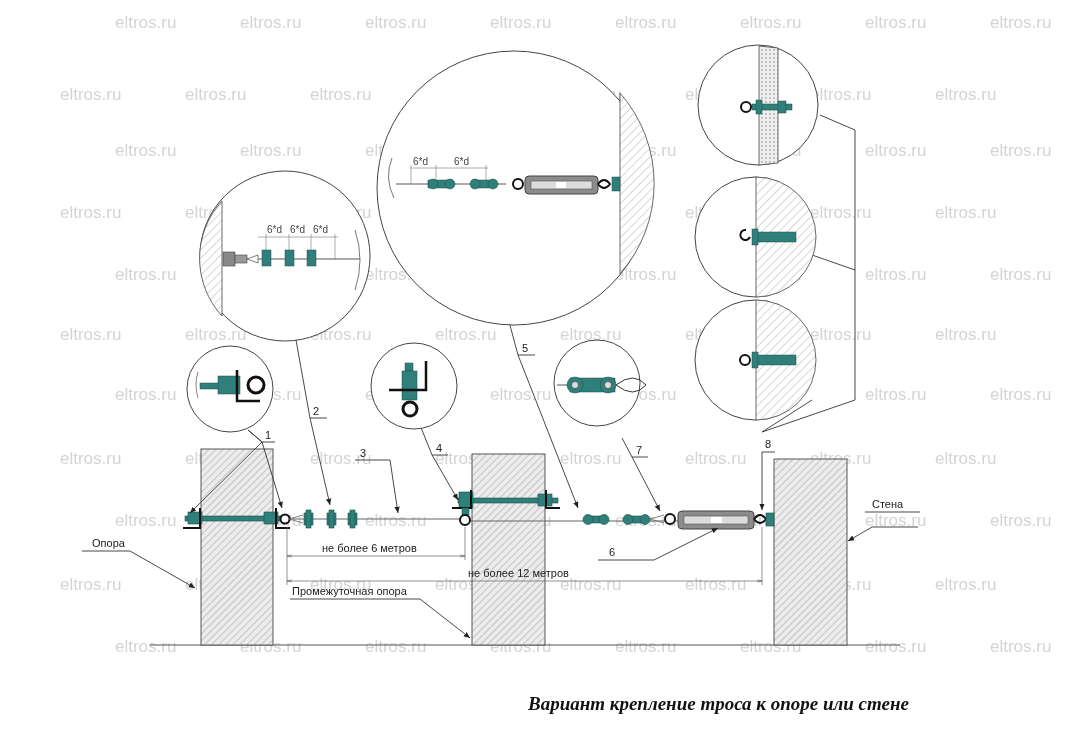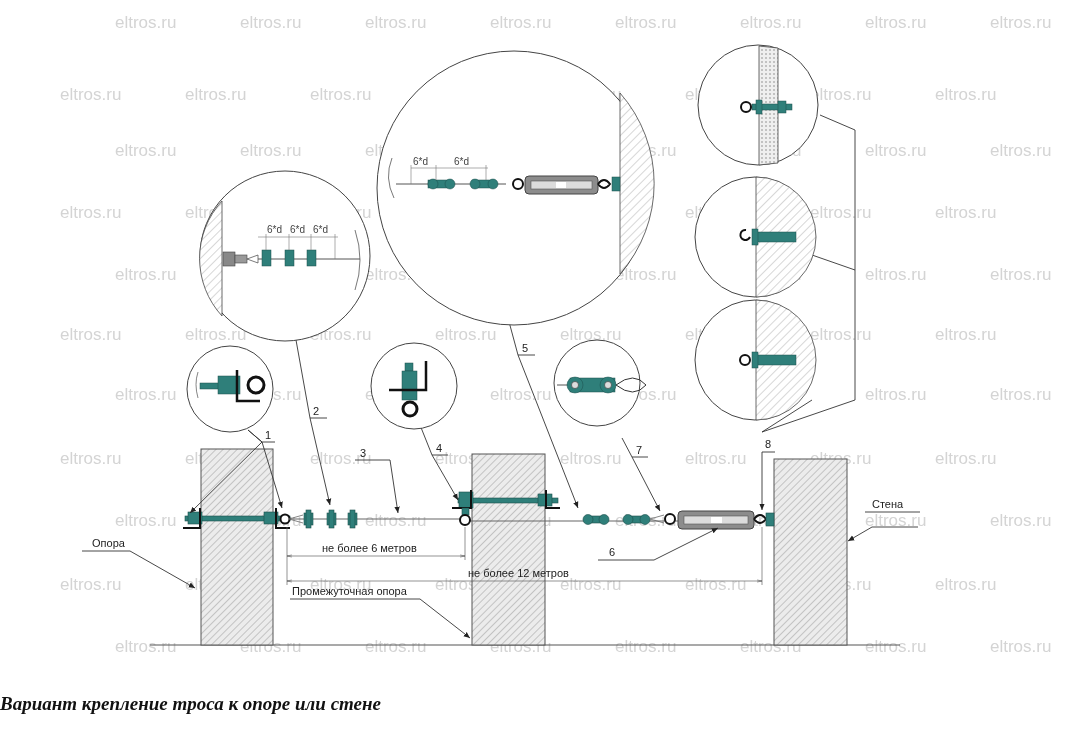--- a/index.html
+++ b/index.html
@@ -2,21 +2,21 @@
 <html><head>
 <meta charset="utf-8">
 <style>
   html, body { margin:0; padding:0; background:#ffffff; }
   body { width:1067px; height:736px; position:relative; overflow:hidden; font-family:"Liberation Sans", sans-serif; }
   #drawing { position:absolute; left:0; top:0; }
   .wm { font-family:"Liberation Sans", sans-serif; font-size:17px; fill:#d4d4d4; }
   .lbl { font-family:"Liberation Sans", sans-serif; font-size:11px; fill:#222; }
   .num { font-family:"Liberation Sans", sans-serif; font-size:11px; fill:#222; }
   .dim { font-family:"Liberation Sans", sans-serif; font-size:10px; fill:#444; }
-  #caption { position:absolute; left:0; width:909px; top:693px; text-align:left;
+  #caption { position:absolute; left:0; width:909px; top:693px; text-align:right;
     font-family:"Liberation Serif", serif; font-style:italic; font-weight:bold; font-size:19px; color:#111; }
 </style>
 </head>
 <body>
 
 <svg id="drawing" width="1067" height="736" viewBox="0 0 1067 736" xmlns="http://www.w3.org/2000/svg">
   <defs>
     <pattern id="hatch" patternUnits="userSpaceOnUse" width="5" height="5" patternTransform="rotate(45)">
       <rect width="5" height="5" fill="#ececec"></rect>
       <line x1="0" y1="0" x2="0" y2="5" stroke="#9a9a9a" stroke-width="1"></line>

